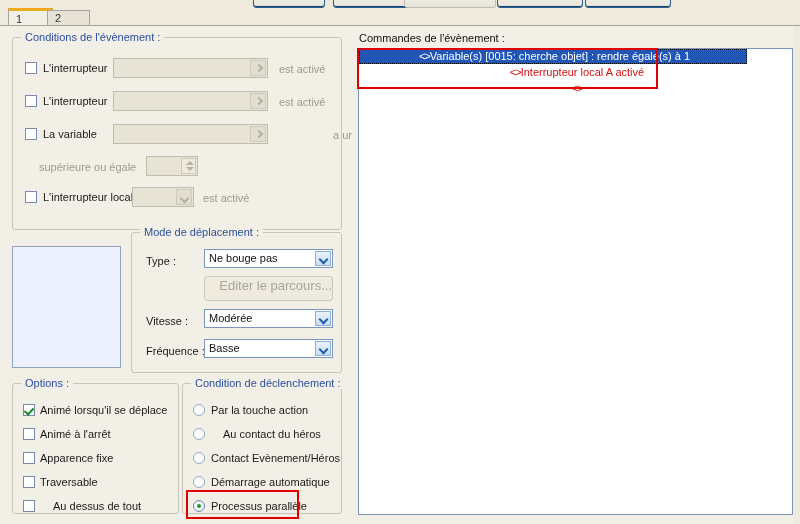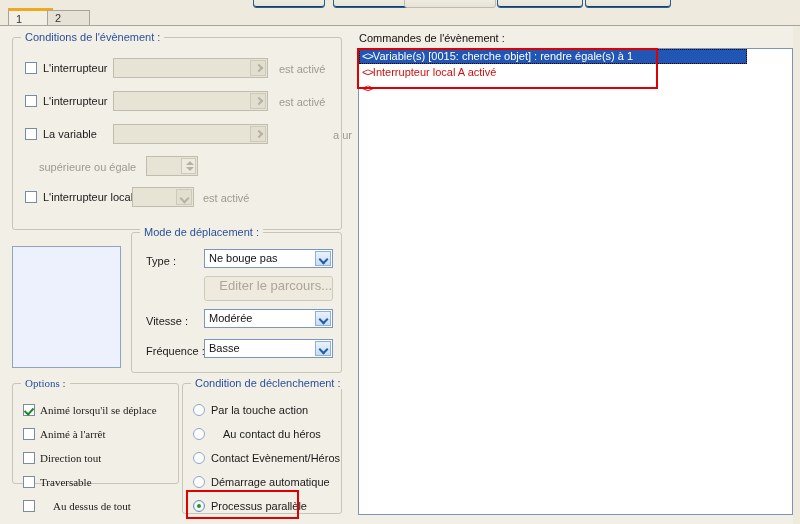--- a/index.html
+++ b/index.html
@@ -24,21 +24,21 @@
   .tab{position:absolute;top:0;height:18px;box-sizing:border-box;
        font-size:11px;color:#333;padding-left:7px;line-height:17px;}
   .tab.active{left:8px;width:45px;background:#f2efe6;border:1px solid #a8a49a;
        border-top:3px solid #f0a81e;border-bottom:none;}
   .tab.inactive{left:47px;width:43px;background:#e6e2d6;border:1px solid #a8a49a;
        border-bottom:1px solid #a8a49a;top:2px;height:16px;line-height:15px;}
   .tabline{position:absolute;left:0;top:25px;width:800px;height:1px;background:#a8a49a;}
 
   
   .leftpane{position:absolute;left:0;top:26px;width:352px;height:498px;background:#f2efe6;}
-  .rightpane{position:absolute;left:352px;top:26px;width:448px;height:498px;background:#f2efe6;}
+  .rightpane{position:absolute;left:352px;top:26px;width:448px;height:498px;background:#f2efe6;text-align:center;}
 
   
   .grp{position:absolute;border:1px solid #c8c4b8;border-radius:3px;box-sizing:border-box;}
   .grp>.glabel{position:absolute;top:-7px;left:8px;background:#f2efe6;padding:0 4px;
        color:#2b4f9c;font-size:11px;white-space:nowrap;}
 
   
   .cb{position:absolute;width:12px;height:12px;box-sizing:border-box;
       border:1px solid #7a8ba8;background:#fff;}
   .cb.checked:after{content:"";position:absolute;left:2px;top:1px;width:4px;height:7px;
@@ -188,31 +188,31 @@
         <span class="cv"></span>
       </div>
 
       <span class="cbtxt" style="left:14px;top:112px;">Fréquence :</span>
       <div class="combo" style="left:72px;top:106px;width:129px;">
         <span>Basse</span>
         <span class="cv"></span>
       </div>
     </div>
 
-    <div class="grp" style="left:12px;top:357px;width:167px;height:101px;font-family:Liberation Serif, serif;">
+    <div class="grp" style="left:12px;top:357px;width:167px;height:131px;">
       <span class="glabel">Options :</span>
 
       <div class="cb checked" style="left:10px;top:20px;"></div>
       <span class="cbtxt" style="left:27px;top:20px;">Animé lorsqu'il se déplace</span>
 
       <div class="cb" style="left:10px;top:44px;"></div>
       <span class="cbtxt" style="left:27px;top:44px;">Animé à l'arrêt</span>
 
       <div class="cb" style="left:10px;top:68px;"></div>
-      <span class="cbtxt" style="left:27px;top:68px;">Direction tout</span>
+      <span class="cbtxt" style="left:27px;top:68px;">Apparence fixe</span>
 
       <div class="cb" style="left:10px;top:92px;"></div>
       <span class="cbtxt" style="left:27px;top:92px;">Traversable</span>
 
       <div class="cb" style="left:10px;top:116px;"></div>
       <span class="cbtxt" style="left:27px;top:116px;margin-left:13px;">Au dessus de tout</span>
     </div>
 
     <div class="grp" style="left:182px;top:357px;width:160px;height:131px;">
       <span class="glabel">Condition de déclenchement :</span>

